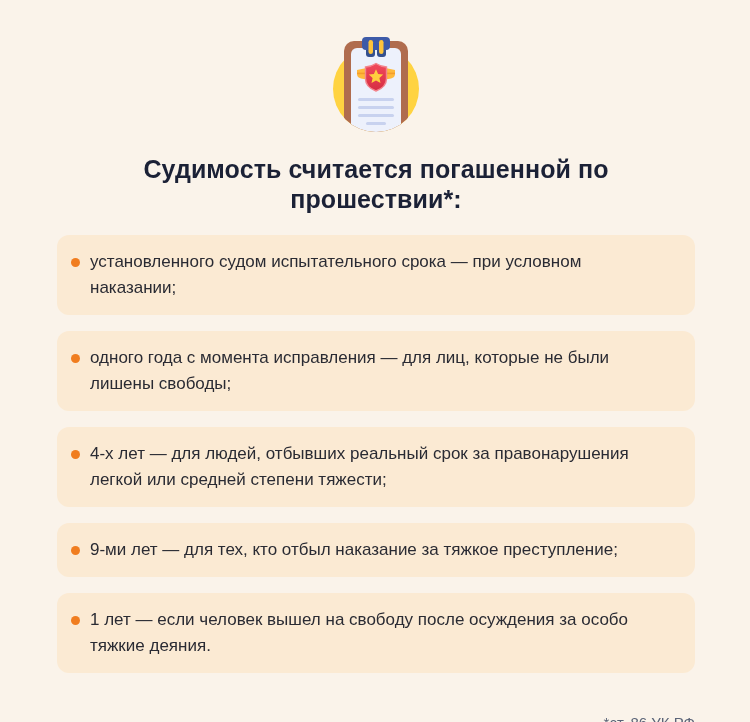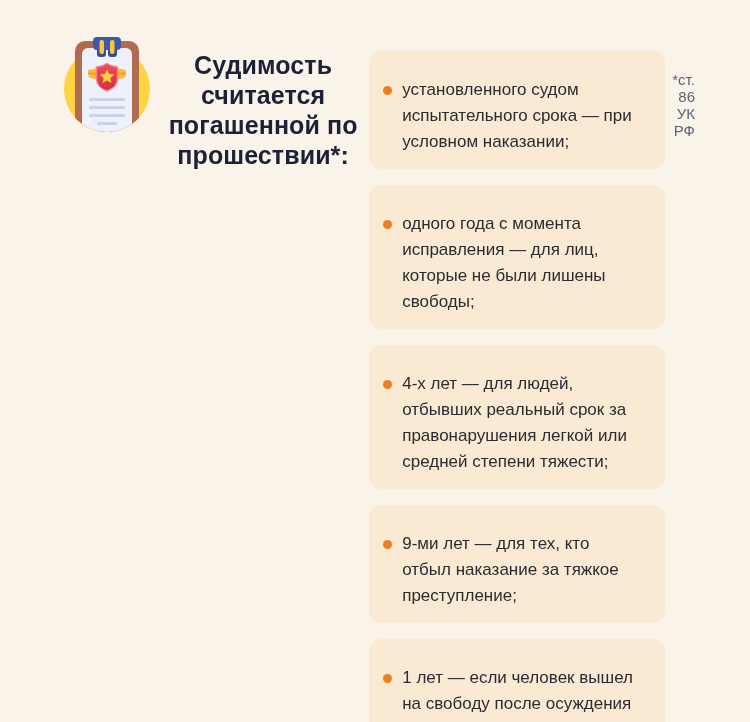--- a/index.html
+++ b/index.html
@@ -7,21 +7,21 @@
   body {
     background: #faf3ea;
     font-family: "Liberation Sans", "DejaVu Sans", sans-serif;
     overflow: hidden;
   }
   .page {
     width: 750px;
     height: 722px;
     padding: 30px 55px 0 57px;
     display: flex;
-    flex-direction: row;
+    flex-direction: column;
   }
   .icon-wrap {
     display: flex;
     justify-content: center;
     height: 104px;
     flex: 0 0 auto;
   }
   h1.title {
     margin-top: 20px;
     text-align: center;
@@ -33,21 +33,21 @@
   }
   .cards {
     margin-top: 21px;
     display: flex;
     flex-direction: column;
     gap: 16px;
   }
   .card {
     background: #fbead3;
     border-radius: 12px;
-    padding: 26px 24px 14px 14px;
+    padding: 14px 24px 14px 14px;
     display: flex;
     align-items: flex-start;
   }
   .bullet {
     flex: 0 0 9px;
     width: 9px;
     height: 9px;
     border-radius: 50%;
     background: #f07d1f;
     margin-top: 9px;

